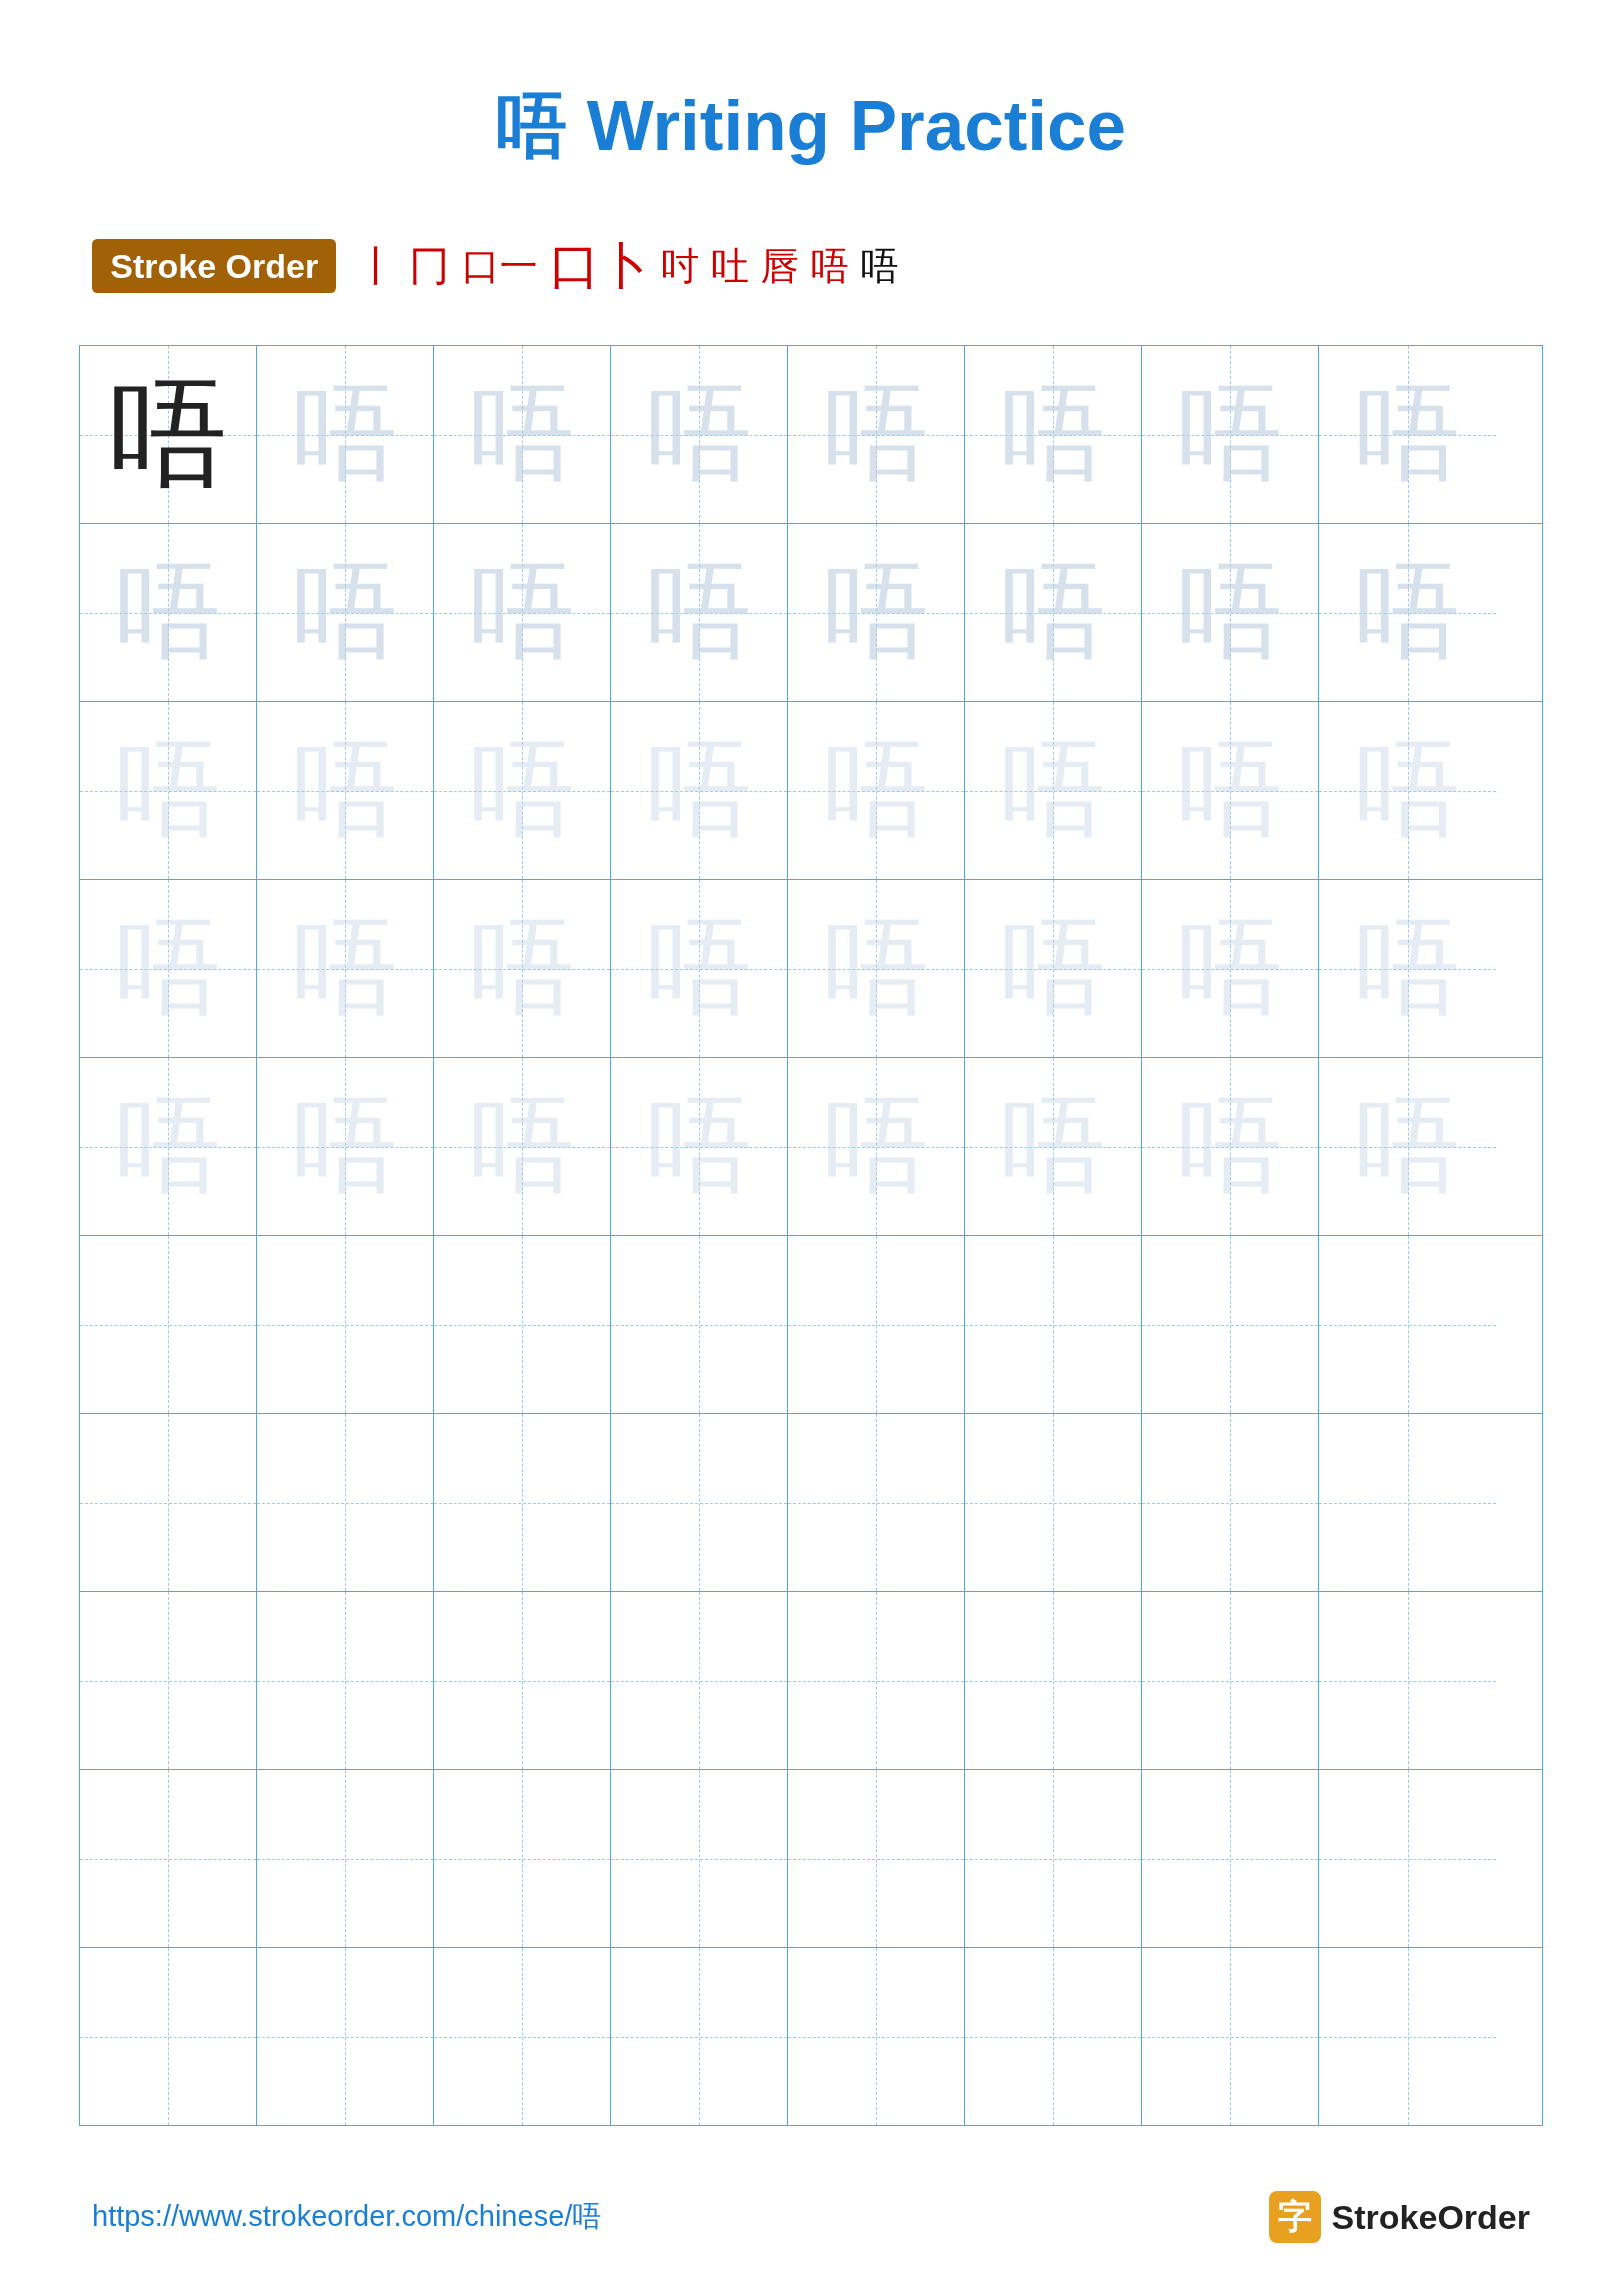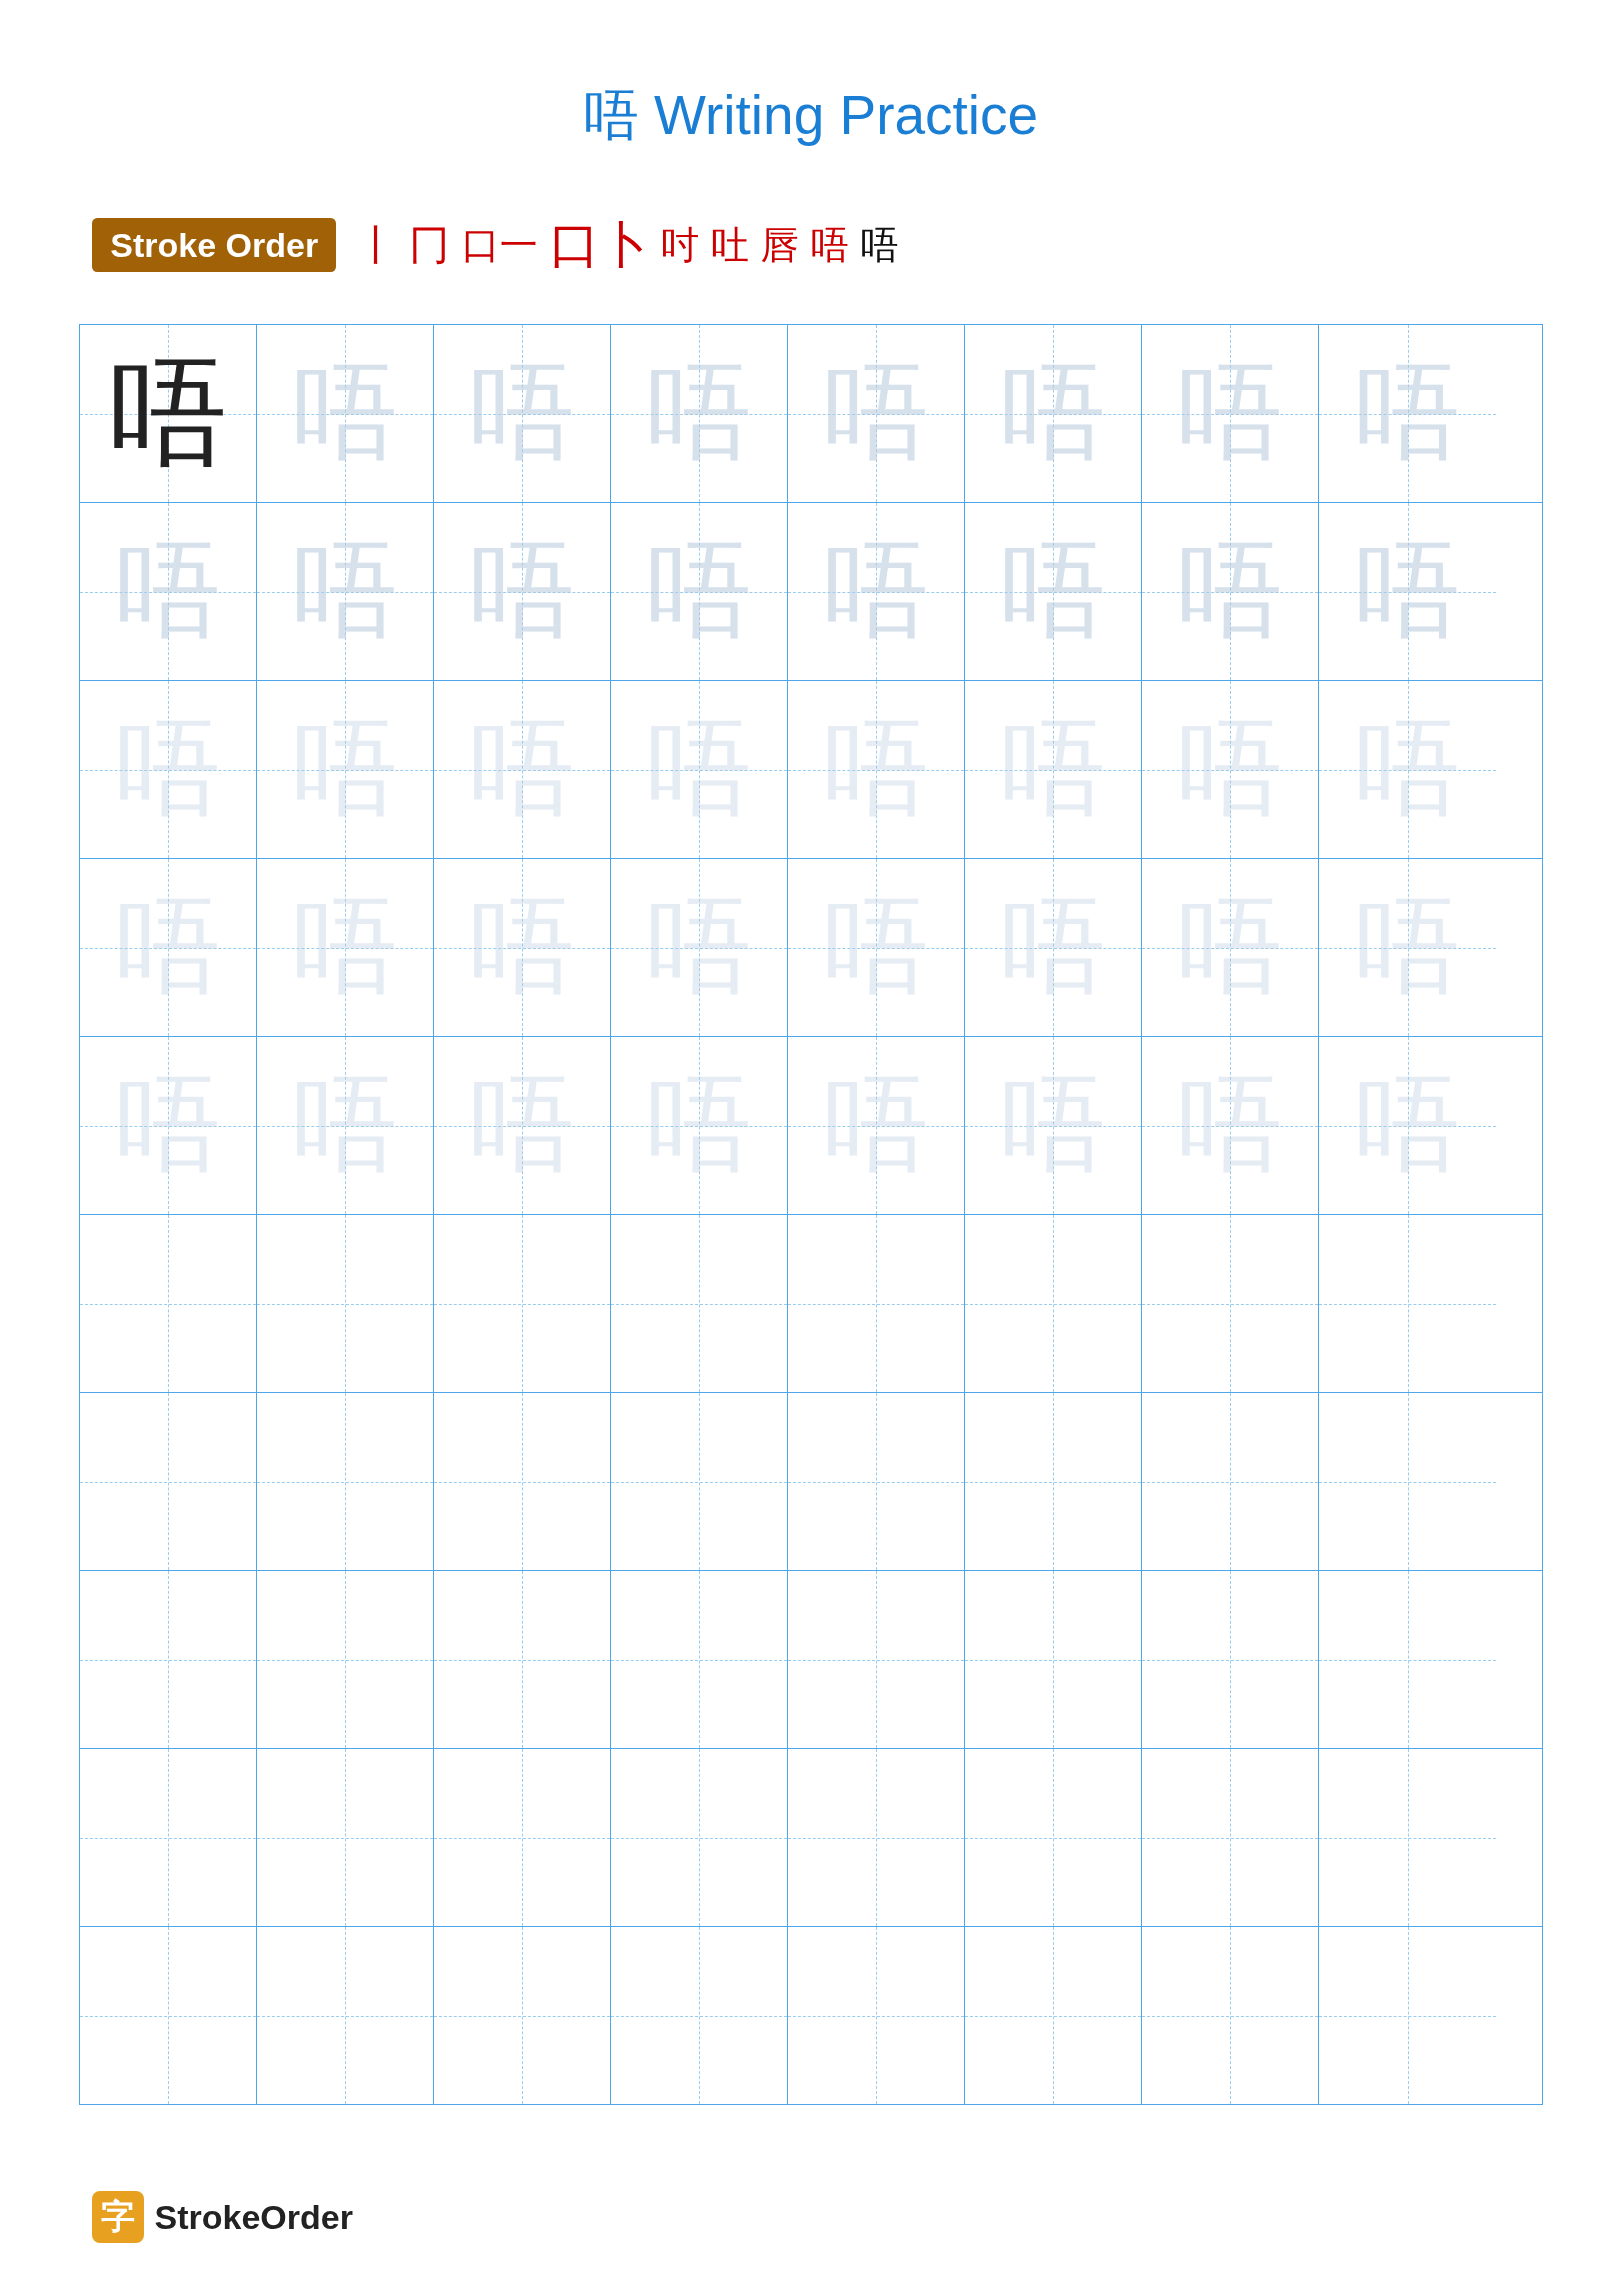--- a/index.html
+++ b/index.html
@@ -8,22 +8,22 @@
       min-height: 2295px;
       background: #ffffff;
       font-family: Arial, sans-serif;
       position: relative;
     }
 
     .page-title {
       text-align: center;
       padding-top: 79px;
       padding-bottom: 39px;
-      font-size: 55px;
-      font-weight: normal;
+      font-size: 71px;
+      font-weight: bold;
       color: #1a7fd4;
     }
 
     .stroke-order-section {
       display: flex;
       align-items: center;
       padding: 19.6px 92px;
       gap: 19.6px;
       margin-bottom: 26px;
     }
@@ -388,20 +388,21 @@
     <div class="grid-cell empty-cell"></div>
     <div class="grid-cell empty-cell"></div>
     <div class="grid-cell empty-cell"></div>
     <div class="grid-cell empty-cell"></div>
     <div class="grid-cell empty-cell"></div>
   </div>
 
 </div>
 
 <div class="footer">
+  <a class="footer-url" href="#">https://www.strokeorder.com/chinese/唔</a>
   <div class="footer-logo">
     <div class="footer-logo-icon">
       <span>字</span>
     </div>
     <span>StrokeOrder</span>
   </div>
 </div>
 
 
 </body></html>

